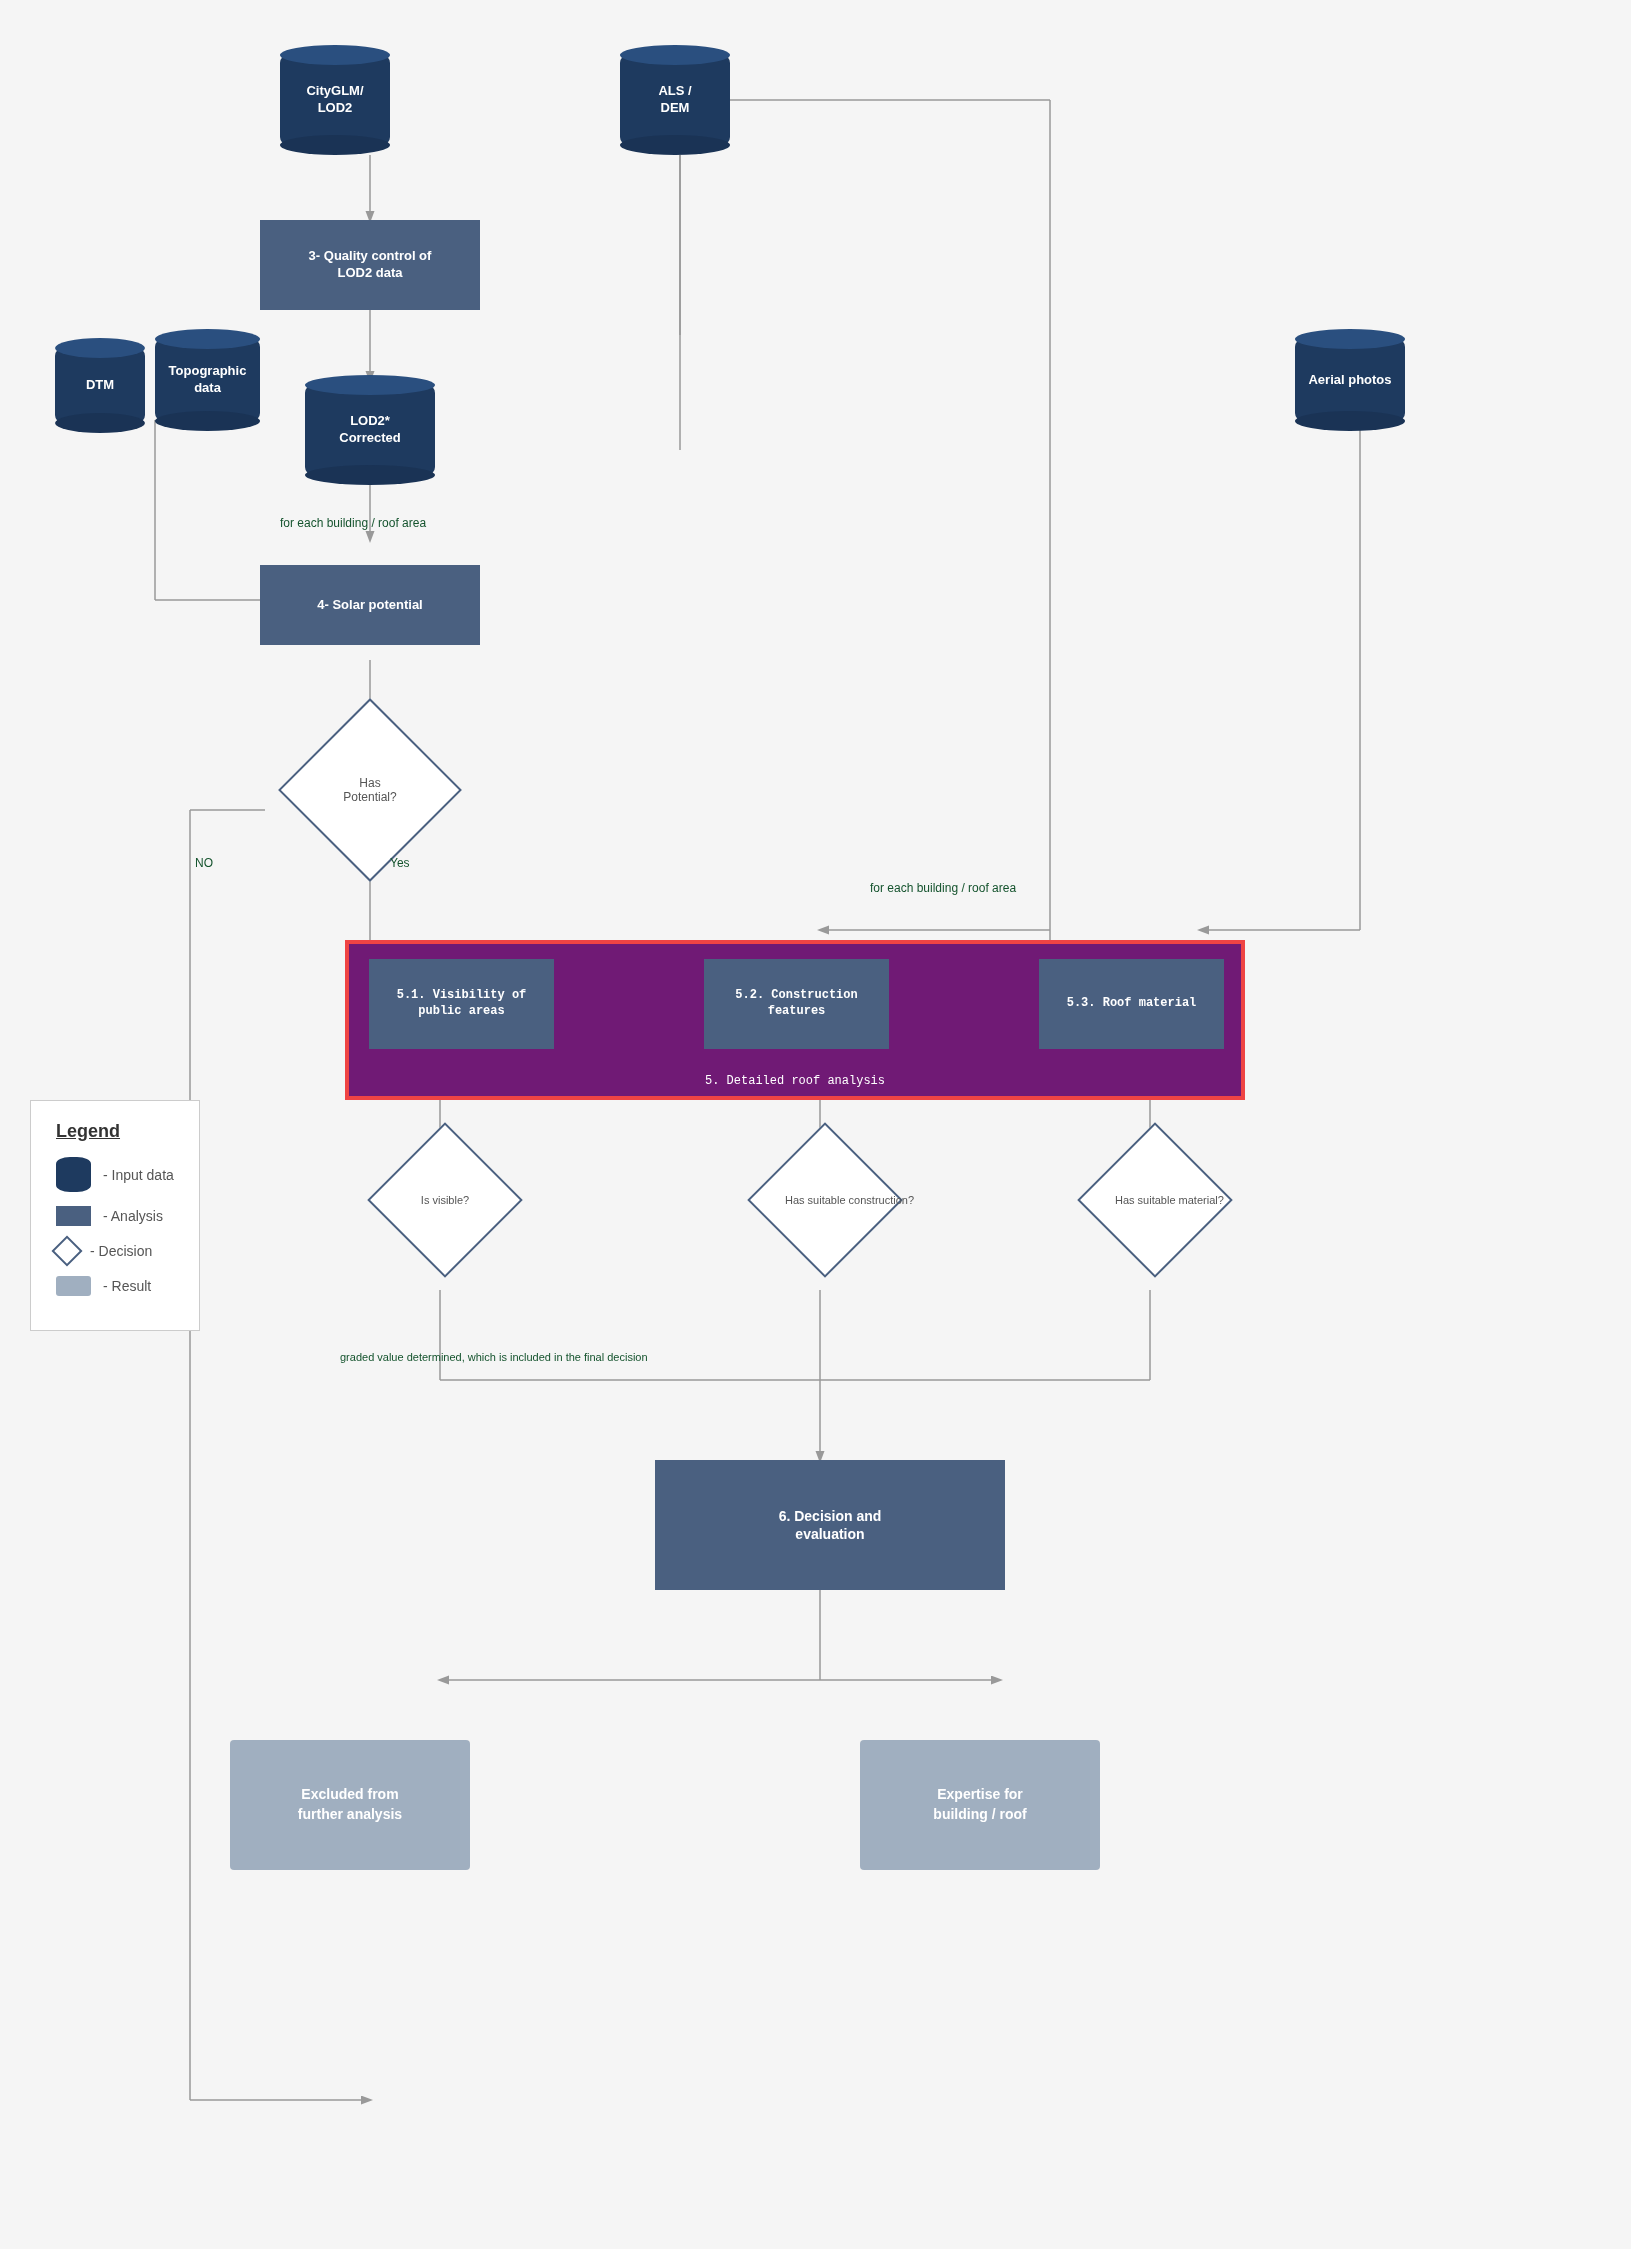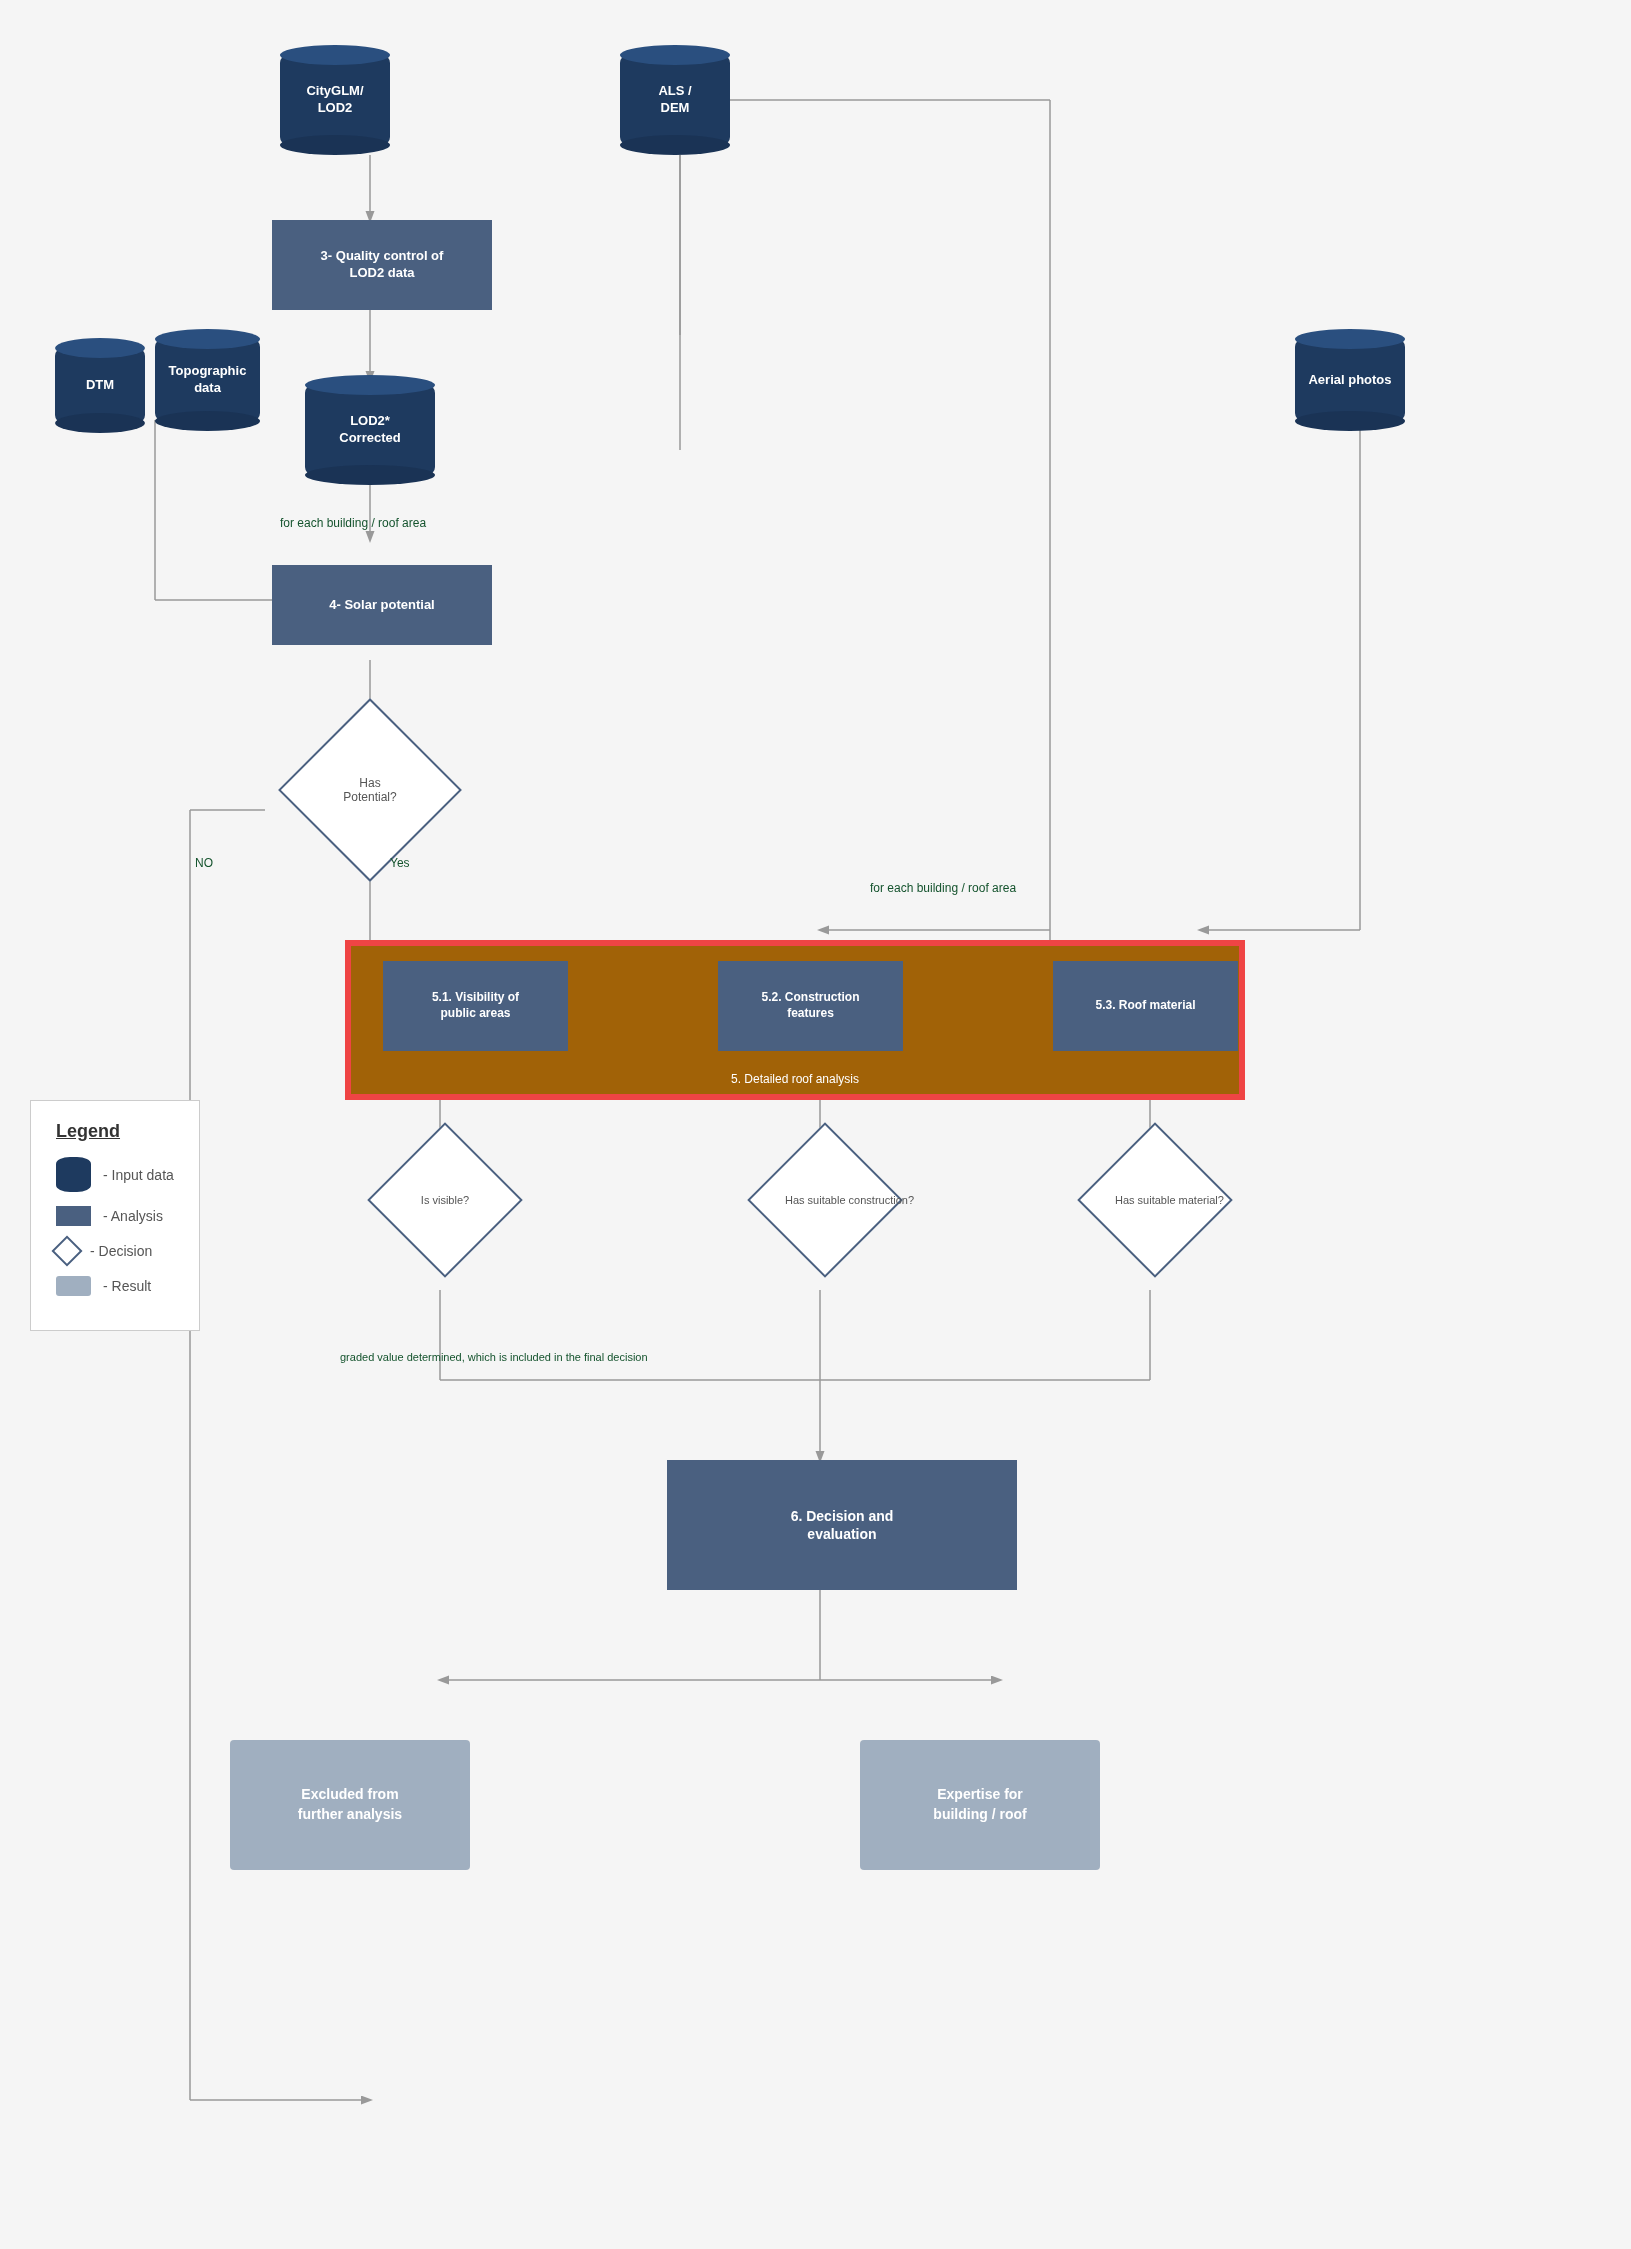--- a/index.html
+++ b/index.html
@@ -77,21 +77,20 @@
       color: white;
       border: none;
       display: flex;
       align-items: center;
       justify-content: center;
       text-align: center;
       font-size: 13px;
       font-weight: bold;
       padding: 10px;
       line-height: 1.3;
-      margin-left: 12px;
     }
 
     
     .diamond-container {
       position: absolute;
       display: flex;
       align-items: center;
       justify-content: center;
     }
     .diamond {
@@ -325,21 +324,21 @@
   </div>
 
   <div class="label-text" style="left: 390px; top: 850px;">
     <span>Yes</span>
   </div>
 
   <div class="label-text" style="left: 870px; top: 875px;">
     <span>for each building / roof area</span>
   </div>
 
-  <div style="position: absolute; left: 345px; top: 940px; width: 900px; height: 160px; background: #a16207; border: 6px solid #ef4444;">
+  <div style="position: absolute; left: 345px; top: 940px; width: 900px; height: 160px; background: #701a75; border: 4px solid #ef4444; font-family: Liberation Mono, monospace;">
 
     <div class="process-box" style="position: absolute; left: 20px; top: 15px; width: 185px; height: 90px; background: #4a6080; font-size: 12px;">
       <span>5.1. Visibility of<br>public areas</span>
     </div>
 
     <div class="process-box" style="position: absolute; left: 355px; top: 15px; width: 185px; height: 90px; background: #4a6080; font-size: 12px;">
       <span>5.2. Construction<br>features</span>
     </div>
 
     <div class="process-box" style="position: absolute; left: 690px; top: 15px; width: 185px; height: 90px; background: #4a6080; font-size: 12px;">

